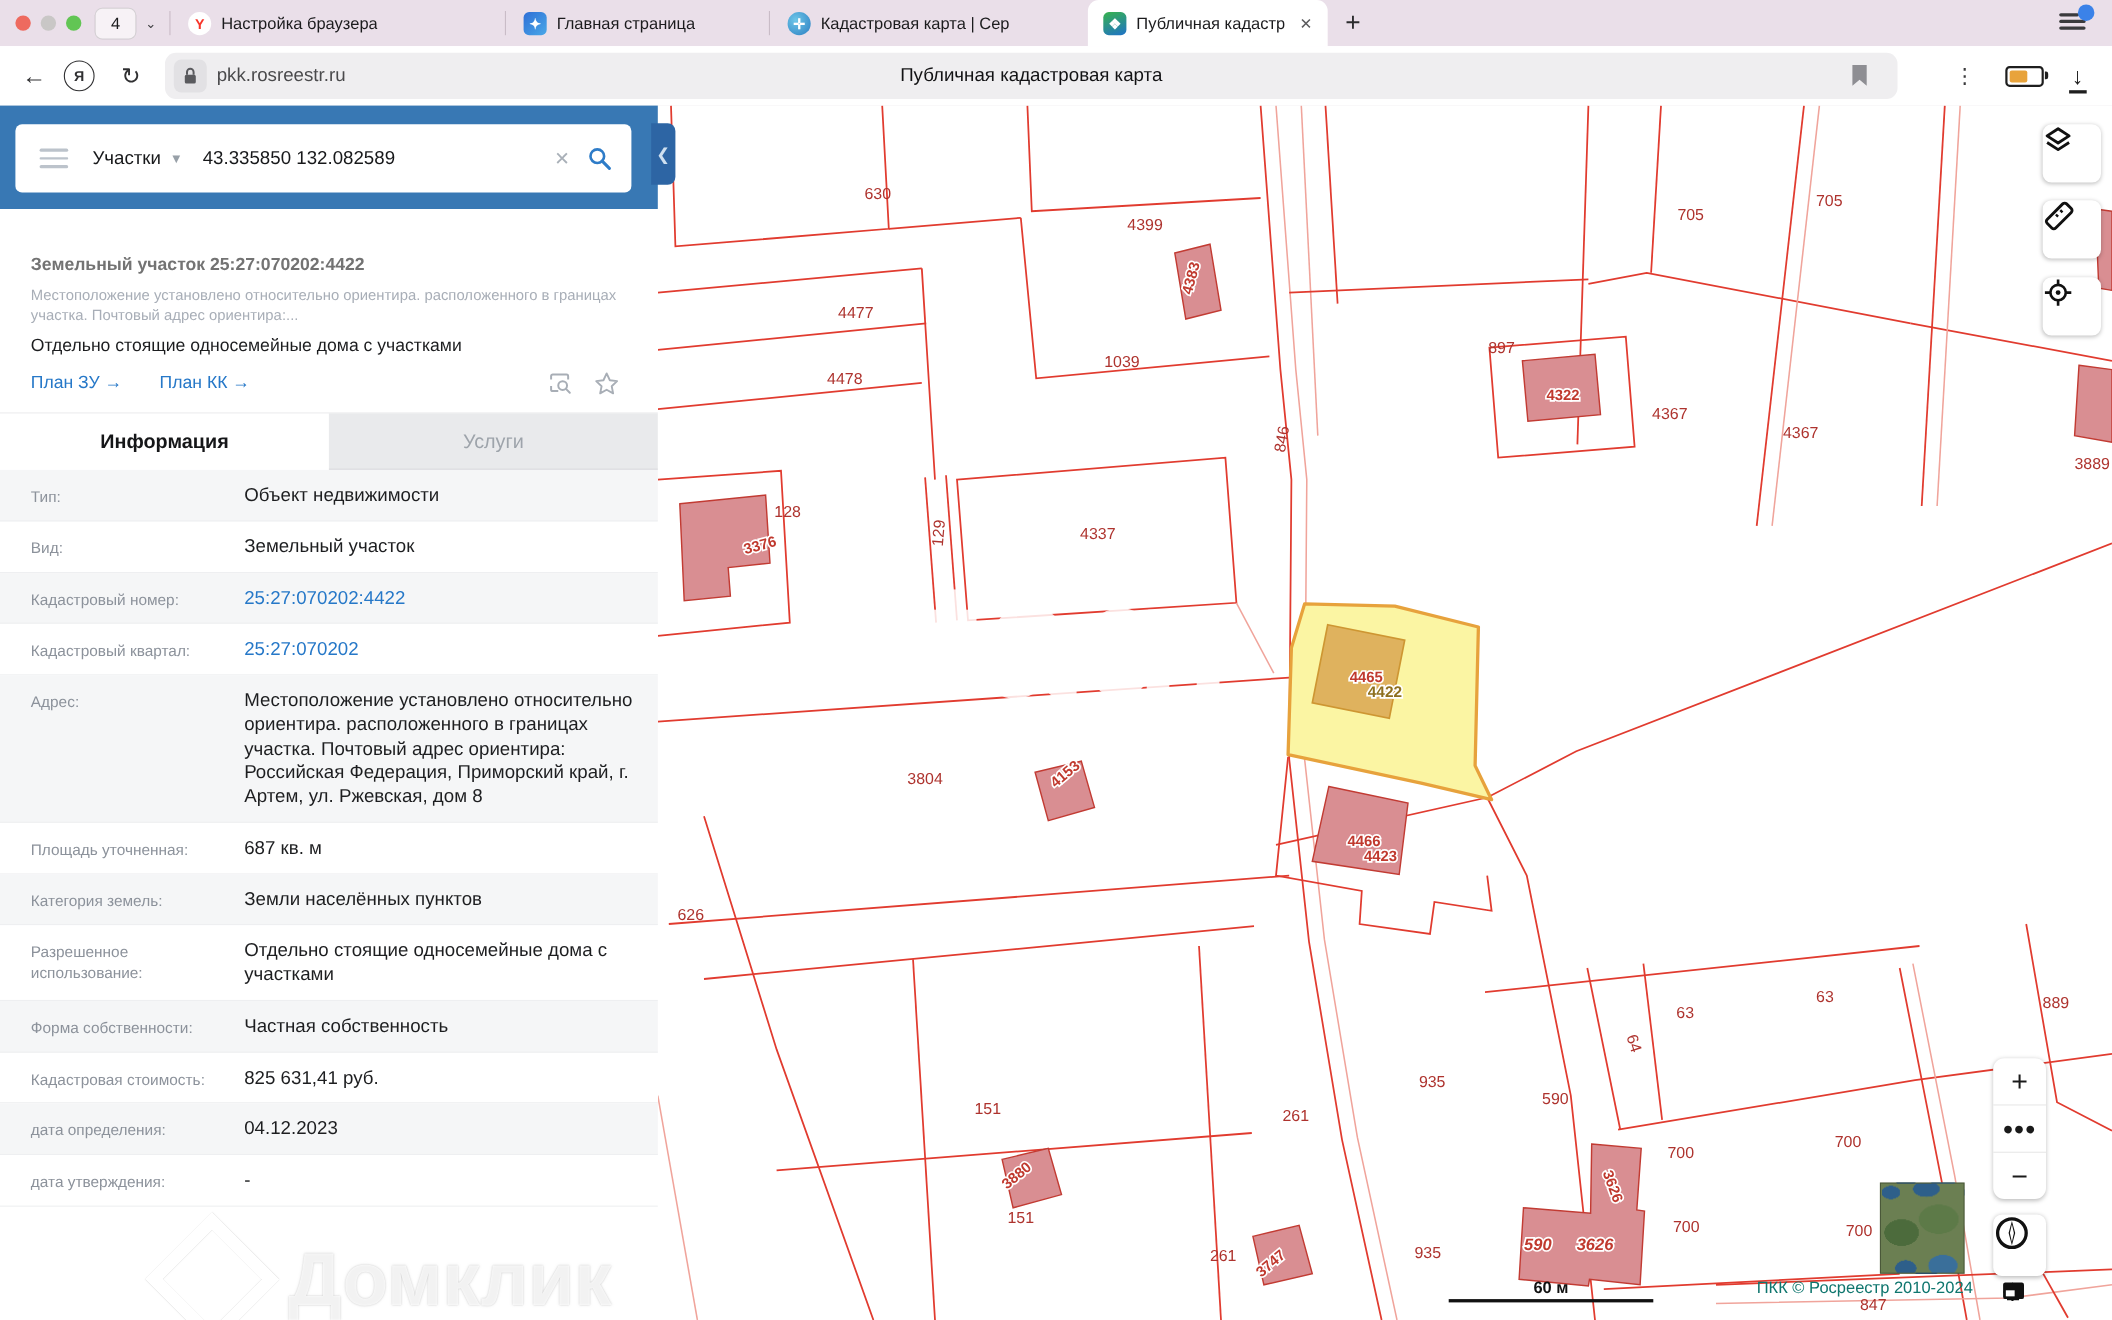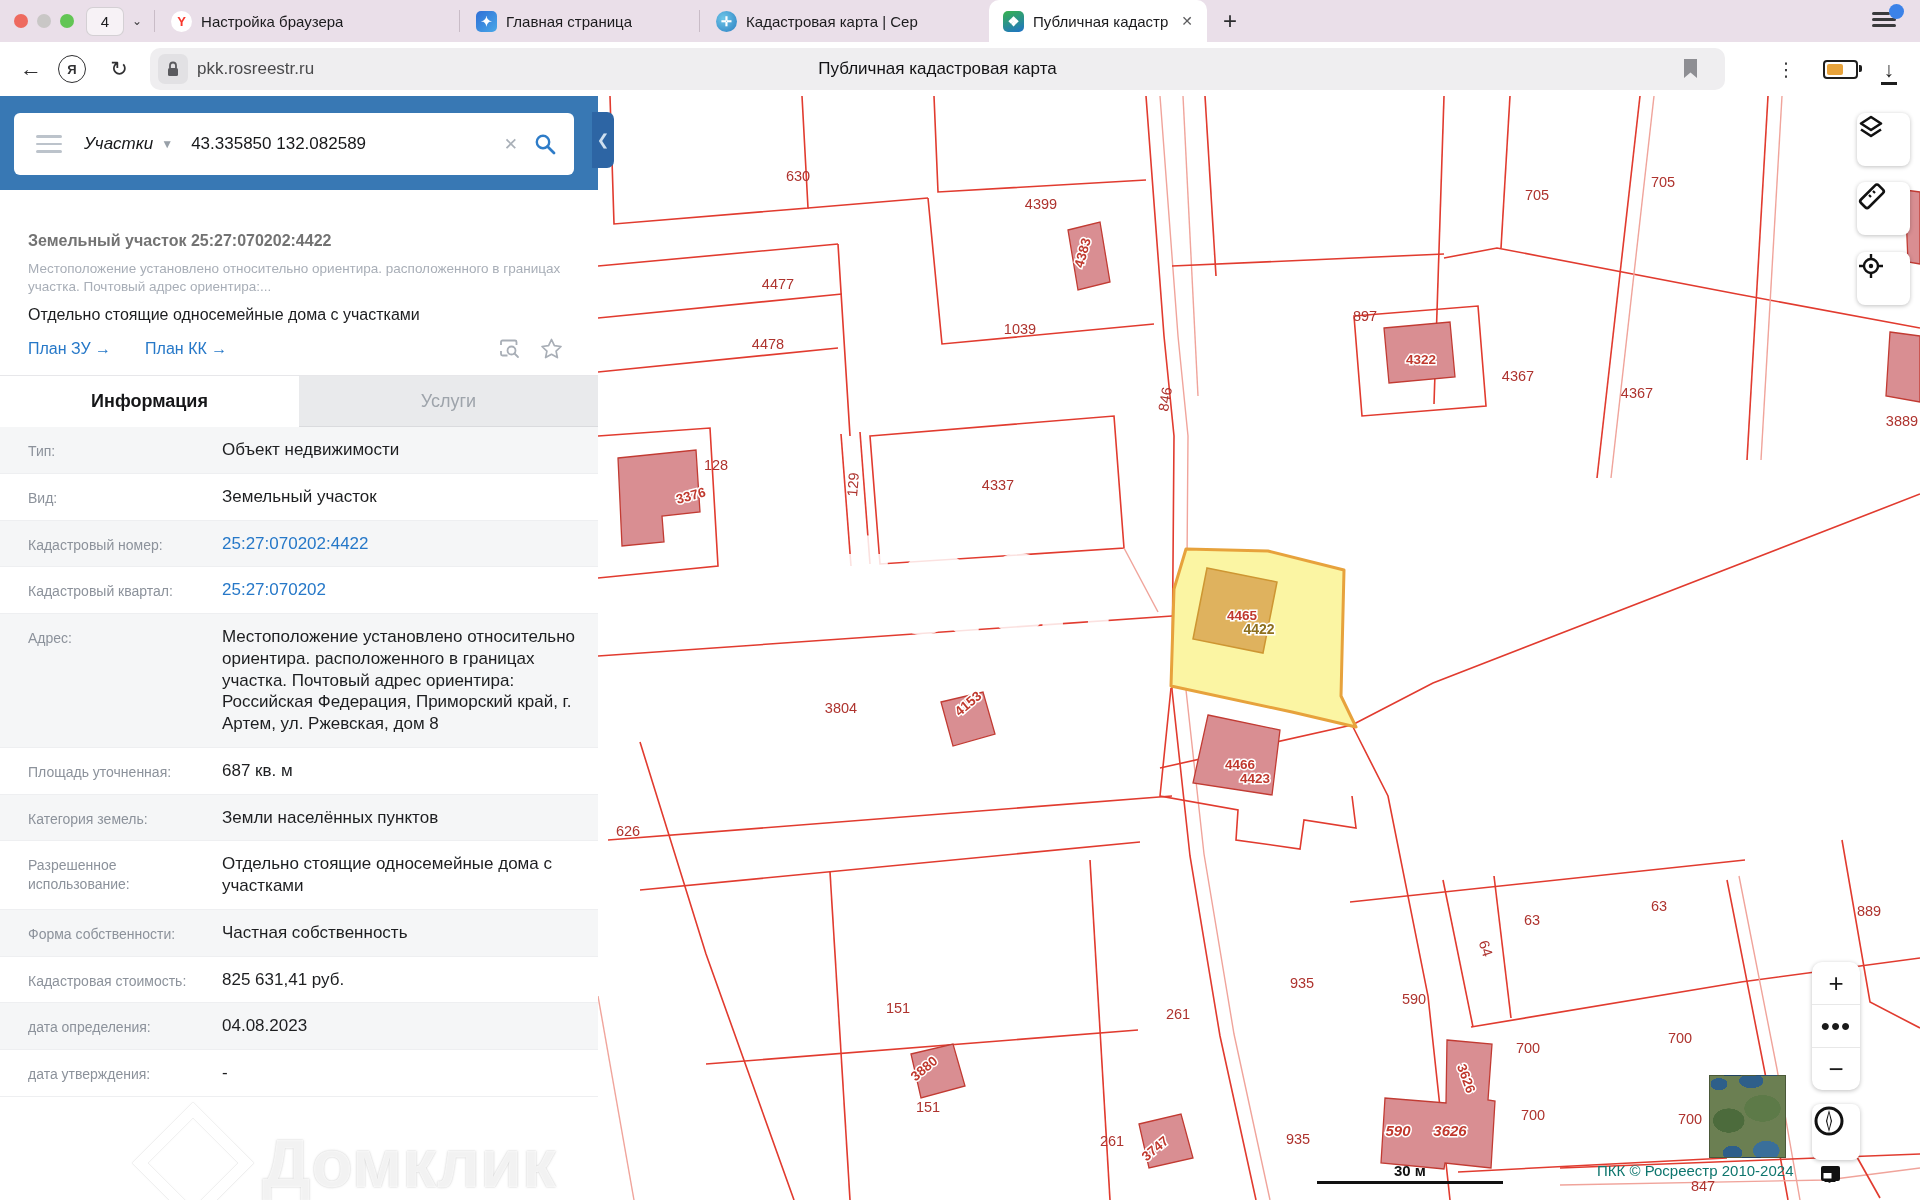--- a/index.html
+++ b/index.html
@@ -49,21 +49,21 @@
   .dl{position:relative;font-size:21px;font-weight:bold;color:#1e1e1e;line-height:1;}
   .dl:after{content:"";position:absolute;left:-3px;right:-3px;bottom:-5px;height:2.5px;background:#1e1e1e;}
 
   
   .sidebar{position:absolute;left:0;top:96px;width:598px;height:1104px;background:#fff;z-index:5;}
   .banner{position:absolute;left:0;top:0;width:100%;height:94px;background:#3878B4;}
   .searchbox{position:absolute;left:14px;top:17px;width:560px;height:62px;background:#fff;border-radius:6px;
              display:flex;align-items:center;}
   .burger{width:26px;margin:0 14px 0 22px;}
   .burger i{display:block;height:2.5px;background:#BCC3CB;border-radius:2px;margin:5px 0;}
-  .cat{font-size:17px;color:#17181a;margin:0 8px 0 8px;font-style:italic;}
+  .cat{font-size:17px;color:#17181a;margin:0 8px 0 8px;}
   .catchev{color:#98A0A8;font-size:12px;margin-right:16px;}
   .query{flex:1;border:0;outline:0;font-size:17px;color:#17181a;font-family:inherit;background:transparent;}
   .clearx{color:#A9B0B8;font-size:17px;margin:0 16px;}
   .collapse{position:absolute;left:592px;top:16px;width:22px;height:56px;background:#2D65A4;border-radius:0 7px 7px 0;
             display:flex;align-items:center;justify-content:center;color:#CFE0F0;font-size:15px;z-index:6;}
 
   .panelhead{padding:18px 26px 0 28px;}
   .ptitle{font-size:16px;font-weight:bold;color:#737373;margin-top:24px;}
   .pdesc{margin-top:10px;font-size:13.5px;line-height:1.3;color:#A8AEB7;max-width:540px;}
   .pusage{margin-top:11px;font-size:16px;color:#1c1d1f;}
@@ -360,21 +360,21 @@
     <div class="minimap"></div>
     <div class="mapbtn compass">
       <svg width="34" height="34" viewBox="0 0 34 34">
           <circle cx="17" cy="17" r="13" fill="none" stroke="#111" stroke-width="3"></circle>
           <polygon points="17,6 20,17 17,28 14,17" fill="#111"></polygon>
           <polygon points="17,9 18.8,17 17,25 15.2,17" fill="#fff"></polygon>
         </svg>
     </div>
 
     <div class="scale">
-      <div class="lab">30 м</div>
+      <div class="lab">60 м</div>
       <div class="bar"></div>
     </div>
     <div class="copyr">ПКК © Росреестр 2010-2024</div>
     <div class="cicons">
       <svg width="19" height="18" viewBox="0 0 19 18">
           <path d="M9.5 1 L18 8 h-2.5 v9 h-11 v-9 H2 Z" fill="#111"></path>
         </svg>
       <svg width="19" height="19" viewBox="0 0 28 28">
           <circle cx="14" cy="14" r="7" fill="none" stroke="#111" stroke-width="2.8"></circle>
           <circle cx="14" cy="14" r="2.4" fill="#111"></circle>
@@ -466,21 +466,21 @@
           <div class="row">
             <div class="rl">Форма собственности:</div>
             <div class="rv">Частная собственность</div>
           </div>
           <div class="row">
             <div class="rl">Кадастровая стоимость:</div>
             <div class="rv">825 631,41 руб.</div>
           </div>
           <div class="row">
             <div class="rl">дата определения:</div>
-            <div class="rv">04.08.2023</div>
+            <div class="rv">04.12.2023</div>
           </div>
           <div class="row">
             <div class="rl">дата утверждения:</div>
             <div class="rv">-</div>
           </div>
         </div>
       <div class="domklik">
         <span class="dk-house"></span>
         <span class="dk-text">Домклик</span>
       </div>

